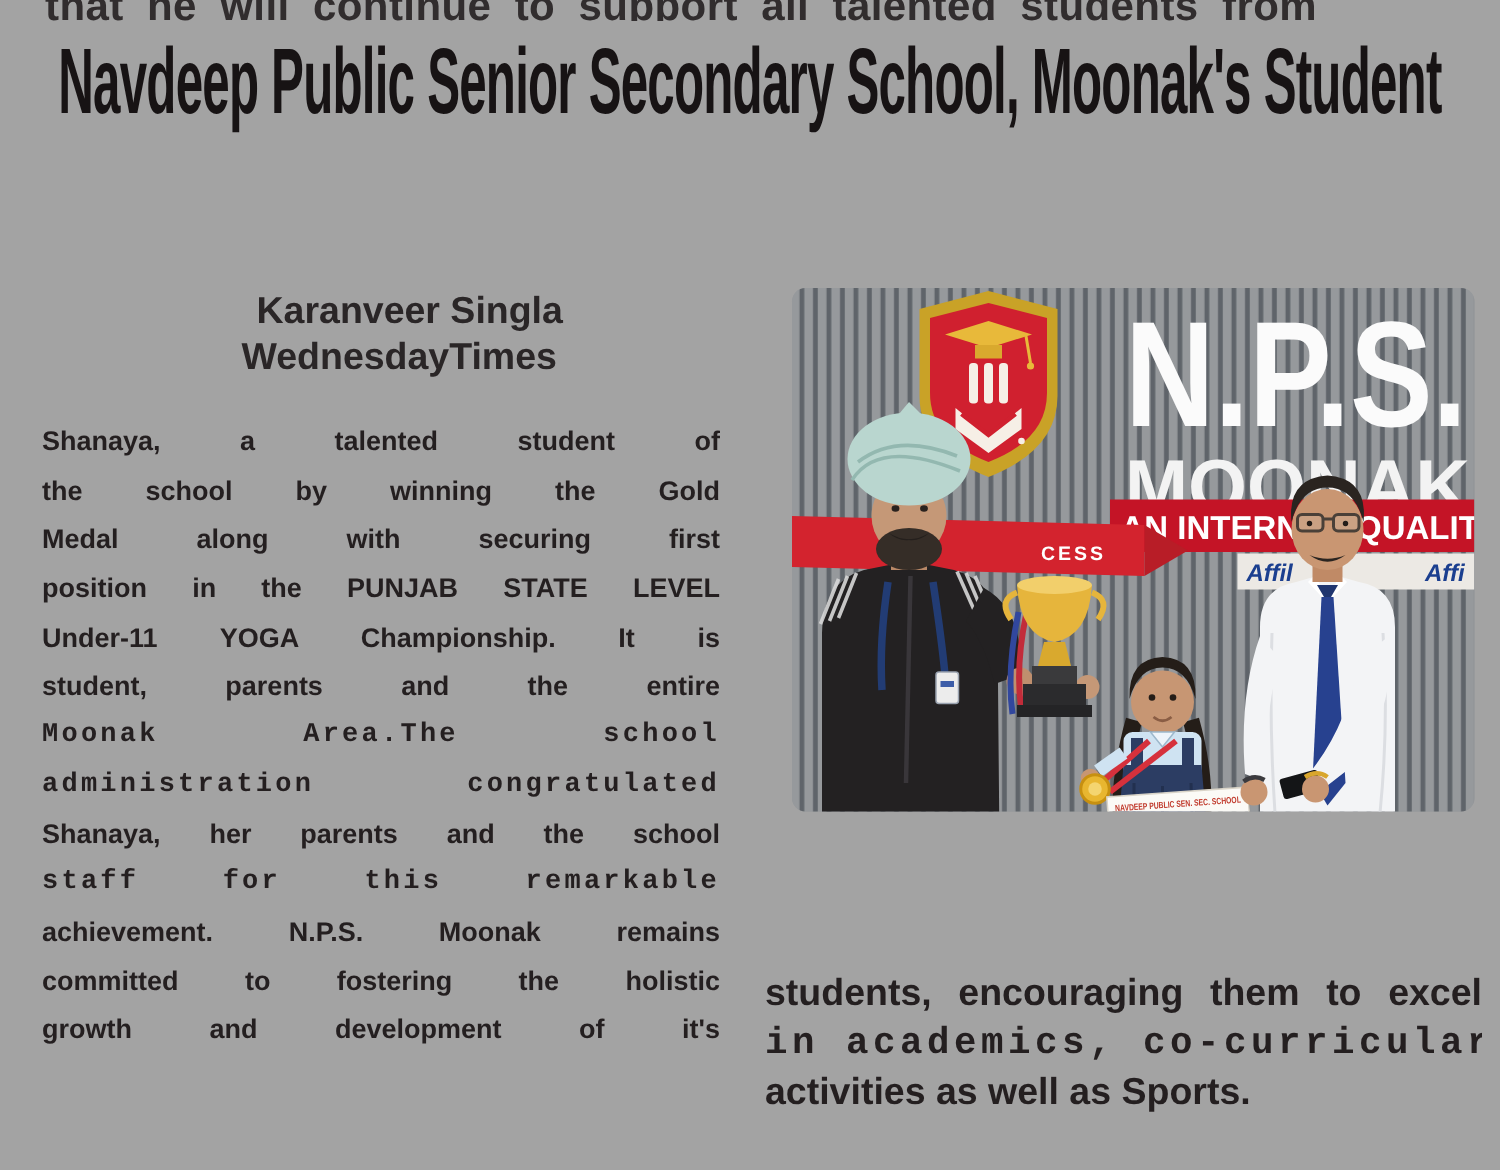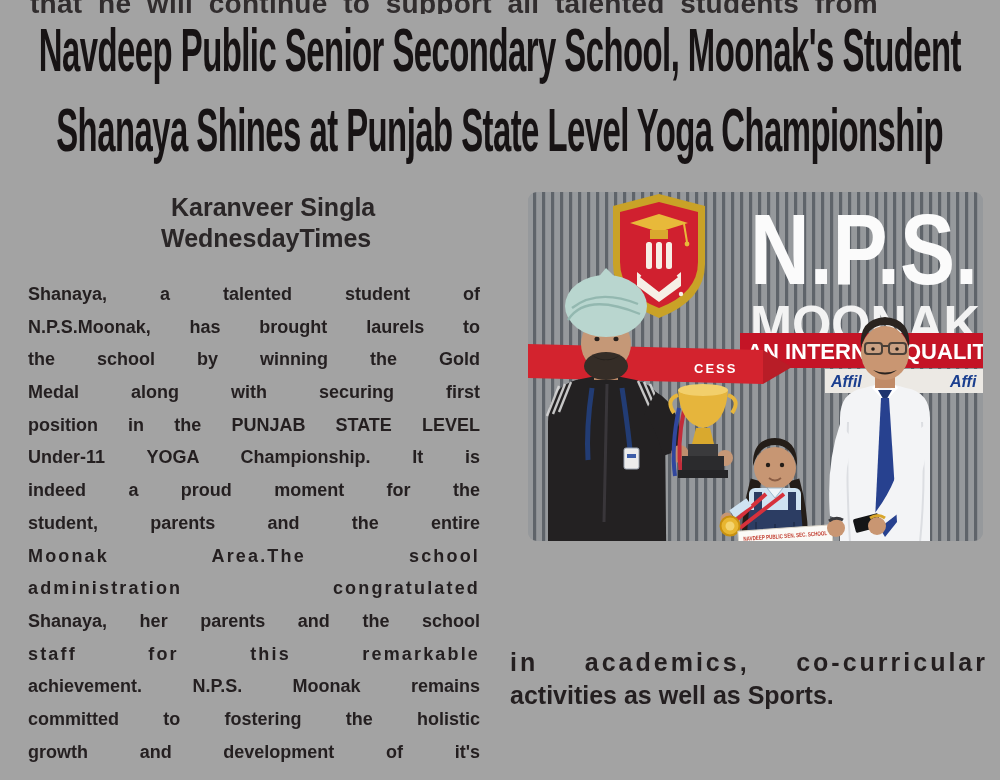--- a/index.html
+++ b/index.html
@@ -12,36 +12,36 @@
 
   
   .cutline { position:absolute; left:30px; top:0; width:848px; height:14px; overflow:hidden; }
   .cutline .inner {
     font-size:28px; font-weight:bold; color:#312d2e; line-height:34px;
     margin-top:-13px; text-align:justify; text-align-last:justify; white-space:nowrap;
     letter-spacing:.01em;
   }
 
   
-  .hline { position:absolute; left:0; width:1000px; height:76px; display:flex; justify-content:center; align-items:flex-start; }
+  .hline { position:absolute; left:0; width:1000px; height:76px; display:flex; justify-content:center; align-items:flex-end; }
   .hline-1 { top:14px; }
   .hline-2 { top:94px; }
   .hline span {
     font-size:62px; font-weight:bold; color:#171314; white-space:nowrap;
     transform:scaleX(.53); letter-spacing:-1px;
   }
 
   
   .byline { position:absolute; left:161px; top:192px; font-size:25px; font-weight:bold; color:#2a2627; line-height:31px; }
   .byline .l1 { padding-left:10px; }
 
   
   .col { position:absolute; font-weight:bold; color:#241f20; }
   .col .line { text-align:justify; text-align-last:justify; overflow:hidden; white-space:nowrap; }
-  .col .line.ls { letter-spacing:.12em; }
+  .col .line.ls { letter-spacing:.12em;font-family:Liberation Mono, monospace; }
   .col .line.noj { text-align:left; text-align-last:left; }
   .left-col  { left:28px;  top:284px; width:452px; font-size:18px; }
   .left-col .line  { height:32.7px; }
   .right-col { left:510px; top:648px; width:478px; font-size:25px; }
   .right-col .line { height:33px; }
 
   
   .photo { position:absolute; left:528px; top:192px; width:455px; height:349px; border-radius:9px; overflow:hidden; background:#96999c; }
   .photo svg { display:block; }
 </style>
@@ -50,47 +50,43 @@
 
 <div class="page">
 
   <div class="cutline">
     <div class="inner">that he will continue to support all talented students from</div>
   </div>
 
   <div class="hline hline-1">
     <span>Navdeep Public Senior Secondary School, Moonak's Student</span>
   </div>
-  <div class="hline hline-2">
-    <span>Shanaya Shines at Punjab State Level Yoga Championship</span>
-  </div>
 
   <div class="byline">
     <div class="l1">Karanveer Singla</div>
     <div class="l2">WednesdayTimes</div>
   </div>
 
   <div class="col left-col">
       <div class="line">Shanaya, a talented student of</div>
-      <div class="line">N.P.S.Moonak, has brought laurels to</div>
       <div class="line">the school by winning the Gold</div>
       <div class="line">Medal along with securing first</div>
       <div class="line">position in the PUNJAB STATE LEVEL</div>
       <div class="line">Under-11 YOGA Championship. It is</div>
-      <div class="line">indeed a proud moment for the</div>
       <div class="line">student, parents and the entire</div>
       <div class="line ls">Moonak Area.The school</div>
       <div class="line ls">administration congratulated</div>
       <div class="line">Shanaya, her parents and the school</div>
       <div class="line ls">staff for this remarkable</div>
       <div class="line">achievement. N.P.S. Moonak remains</div>
       <div class="line">committed to fostering the holistic</div>
       <div class="line">growth and development of it's</div>
     </div>
   <div class="col right-col">
+      <div class="line">students, encouraging them to excel</div>
       <div class="line ls">in academics, co-curricular</div>
       <div class="line noj">activities as well as Sports.</div>
     </div>
 
   <div class="photo">
     <svg width="455" height="446" viewBox="0 0 455 446" xmlns="http://www.w3.org/2000/svg">
       <defs>
         <pattern id="slat" width="9" height="12" patternUnits="userSpaceOnUse">
           <rect width="9" height="12" fill="#96999c"></rect>
           <rect x="5" width="3.2" height="12" fill="#5f646a"></rect>

